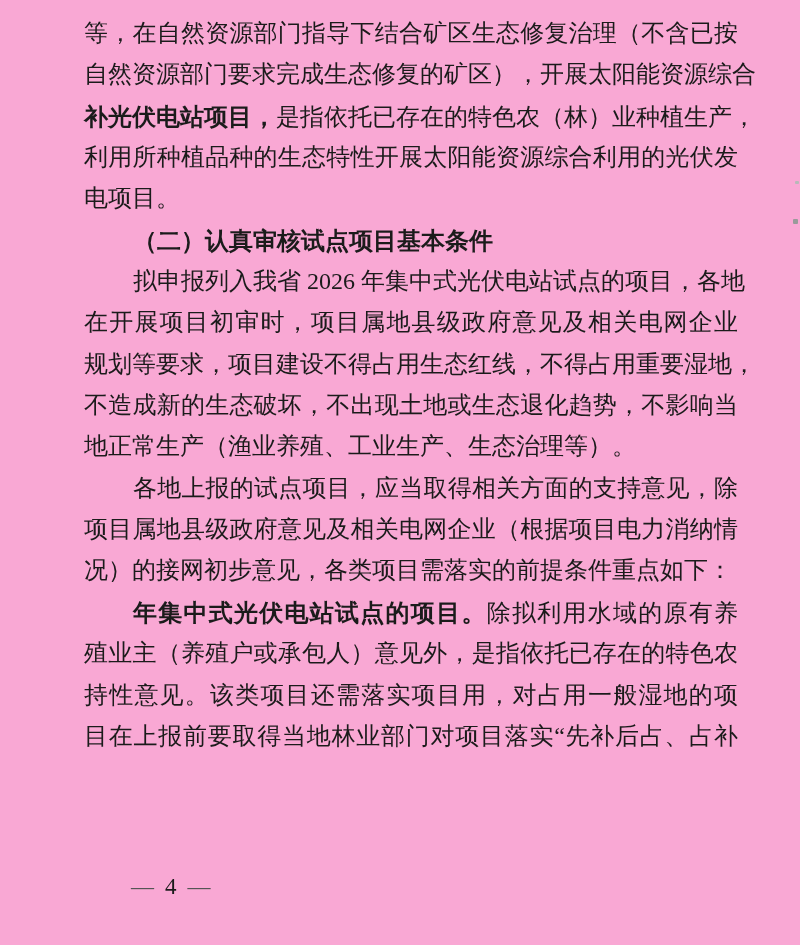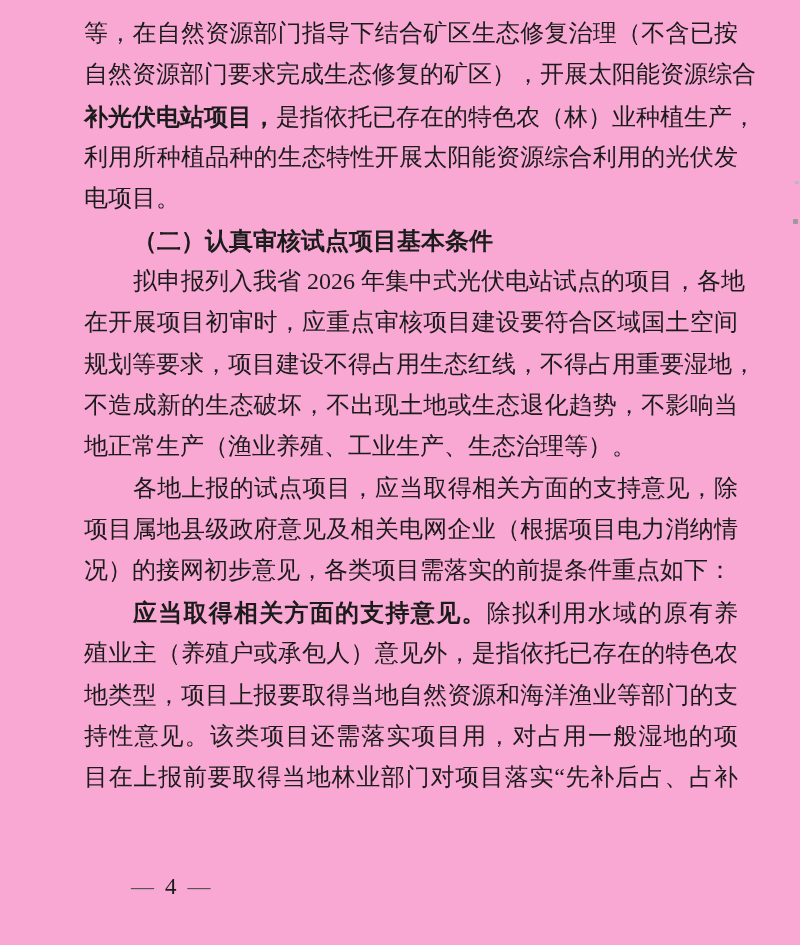--- a/index.html
+++ b/index.html
@@ -86,39 +86,38 @@
     <div class="line"><span class="b">补光伏电站项目，</span><span>是指依托已存在的特色农（林）业种植生产，</span></div>
 
     <div class="line"><span>利用所种植品种的生态特性开展太阳能资源综合利用的光伏发</span></div>
 
     <div class="line end"><span>电项目。</span></div>
 
     <div class="line heading ind"><span class="b">（二）认真审核试点项目基本条件</span></div>
 
     <div class="line ind"><span>拟申报列入我省 2026 年集中式光伏电站试点的项目，各地</span></div>
 
-    <div class="line"><span>在开展项目初审时，应重点审核项目建设要符合区域国土空间</span></div>
+    <div class="line"><span>在开展项目初审时，项目属地县级政府意见及相关电网企业</span></div>
 
     <div class="line"><span>规划等要求，项目建设不得占用生态红线，不得占用重要湿地，</span></div>
 
     <div class="line"><span>不造成新的生态破坏，不出现土地或生态退化趋势，不影响当</span></div>
 
     <div class="line end"><span>地正常生产（渔业养殖、工业生产、生态治理等）。</span></div>
 
     <div class="line ind"><span>各地上报的试点项目，应当取得相关方面的支持意见，除</span></div>
 
     <div class="line"><span>项目属地县级政府意见及相关电网企业（根据项目电力消纳情</span></div>
 
     <div class="line end"><span>况）的接网初步意见，各类项目需落实的前提条件重点如下：</span></div>
 
-    <div class="line ind"><span class="b">应当取得相关方面的支持意见。</span><span>除拟利用水域的原有养</span></div>
+    <div class="line ind"><span class="b">年集中式光伏电站试点的项目。</span><span>除拟利用水域的原有养</span></div>
 
     <div class="line"><span>殖业主（养殖户或承包人）意见外，是指依托已存在的特色农</span></div>
 
-    <div class="line"><span>地类型，项目上报要取得当地自然资源和海洋渔业等部门的支</span></div>
 
     <div class="line"><span>持性意见。该类项目还需落实项目用，对占用一般湿地的项</span></div>
 
     <div class="line"><span>目在上报前要取得当地林业部门对项目落实“先补后占、占补</span></div>
 
   </div>
 
   <div class="footer">
     <span class="dash">—</span><span class="pnum">4</span><span class="dash">—</span>
   </div>

